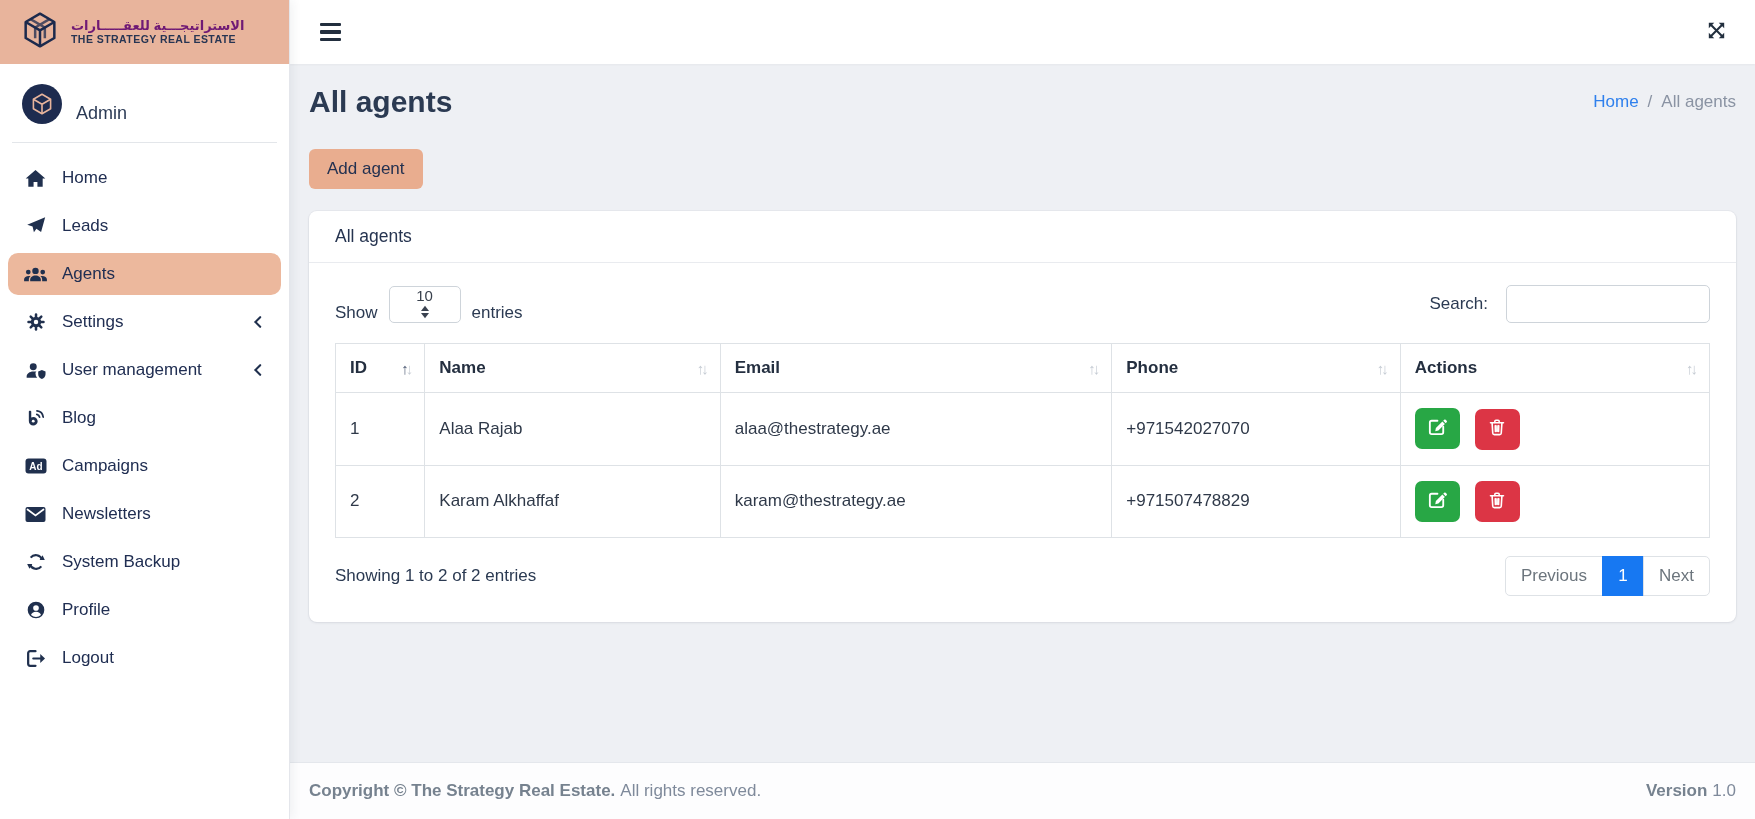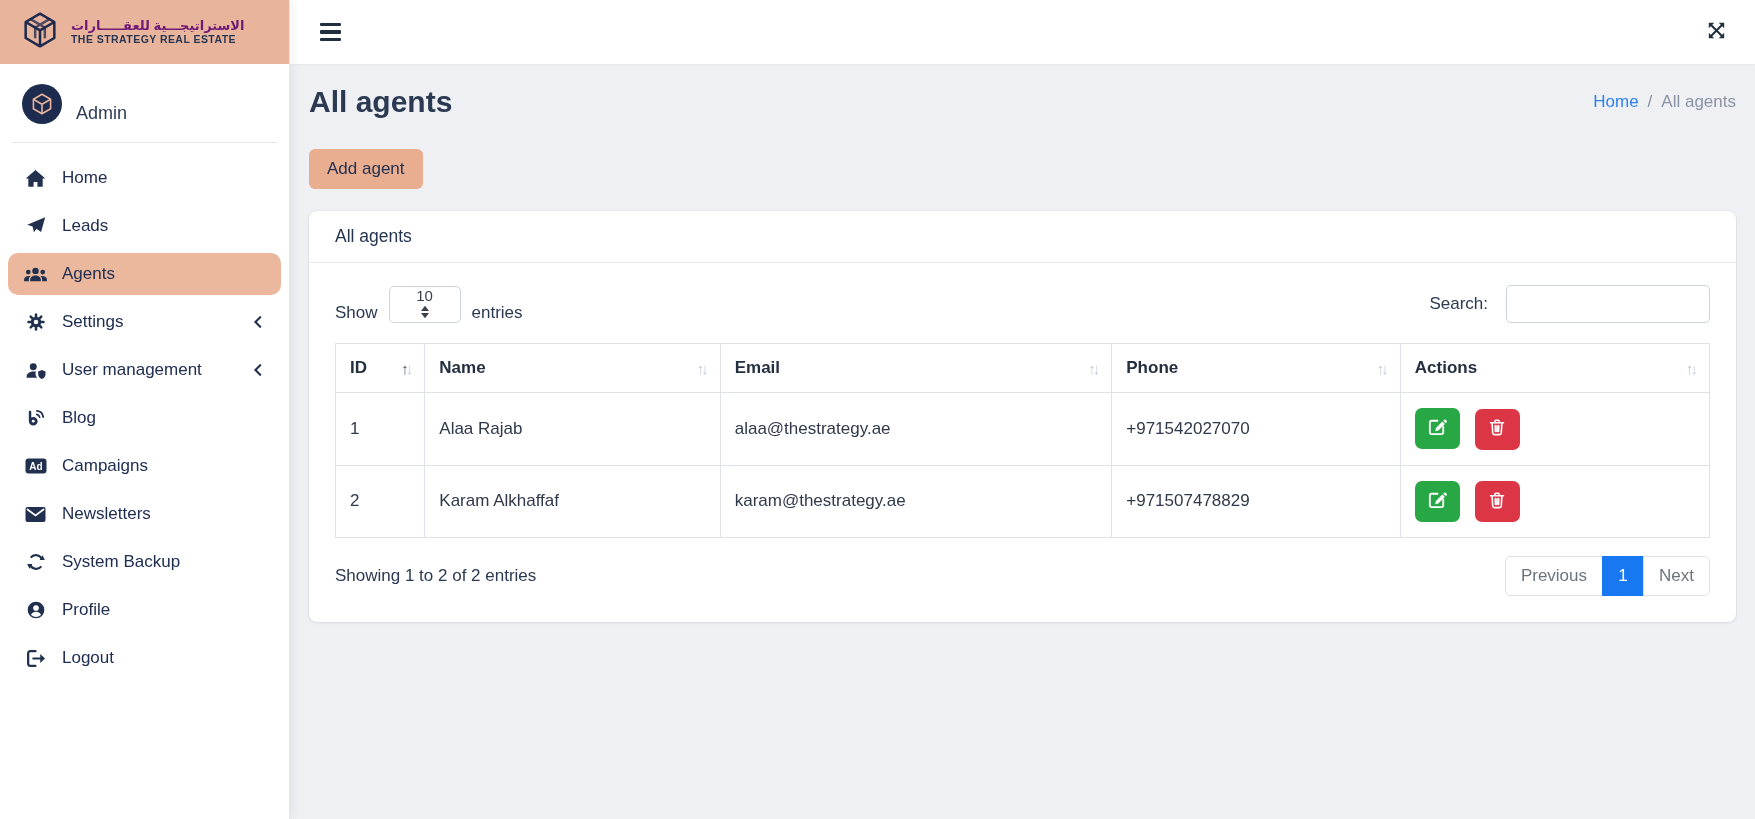--- a/index.html
+++ b/index.html
@@ -432,15 +432,23 @@
               <button class="page-btn last">Next</button>
             </div>
           </div>
 
         </div>
       </div>
     </div>
 
     <div class="spacer"></div>
 
+    <div class="footer">
+      <div>
+        <span class="bold">Copyright © The Strategy Real Estate.</span><span>All rights reserved.</span>
+      </div>
+      <div>
+        <span class="vlabel">Version</span><span>1.0</span>
+      </div>
+    </div>
 
   </div>
 </div>
 
 </body></html>

